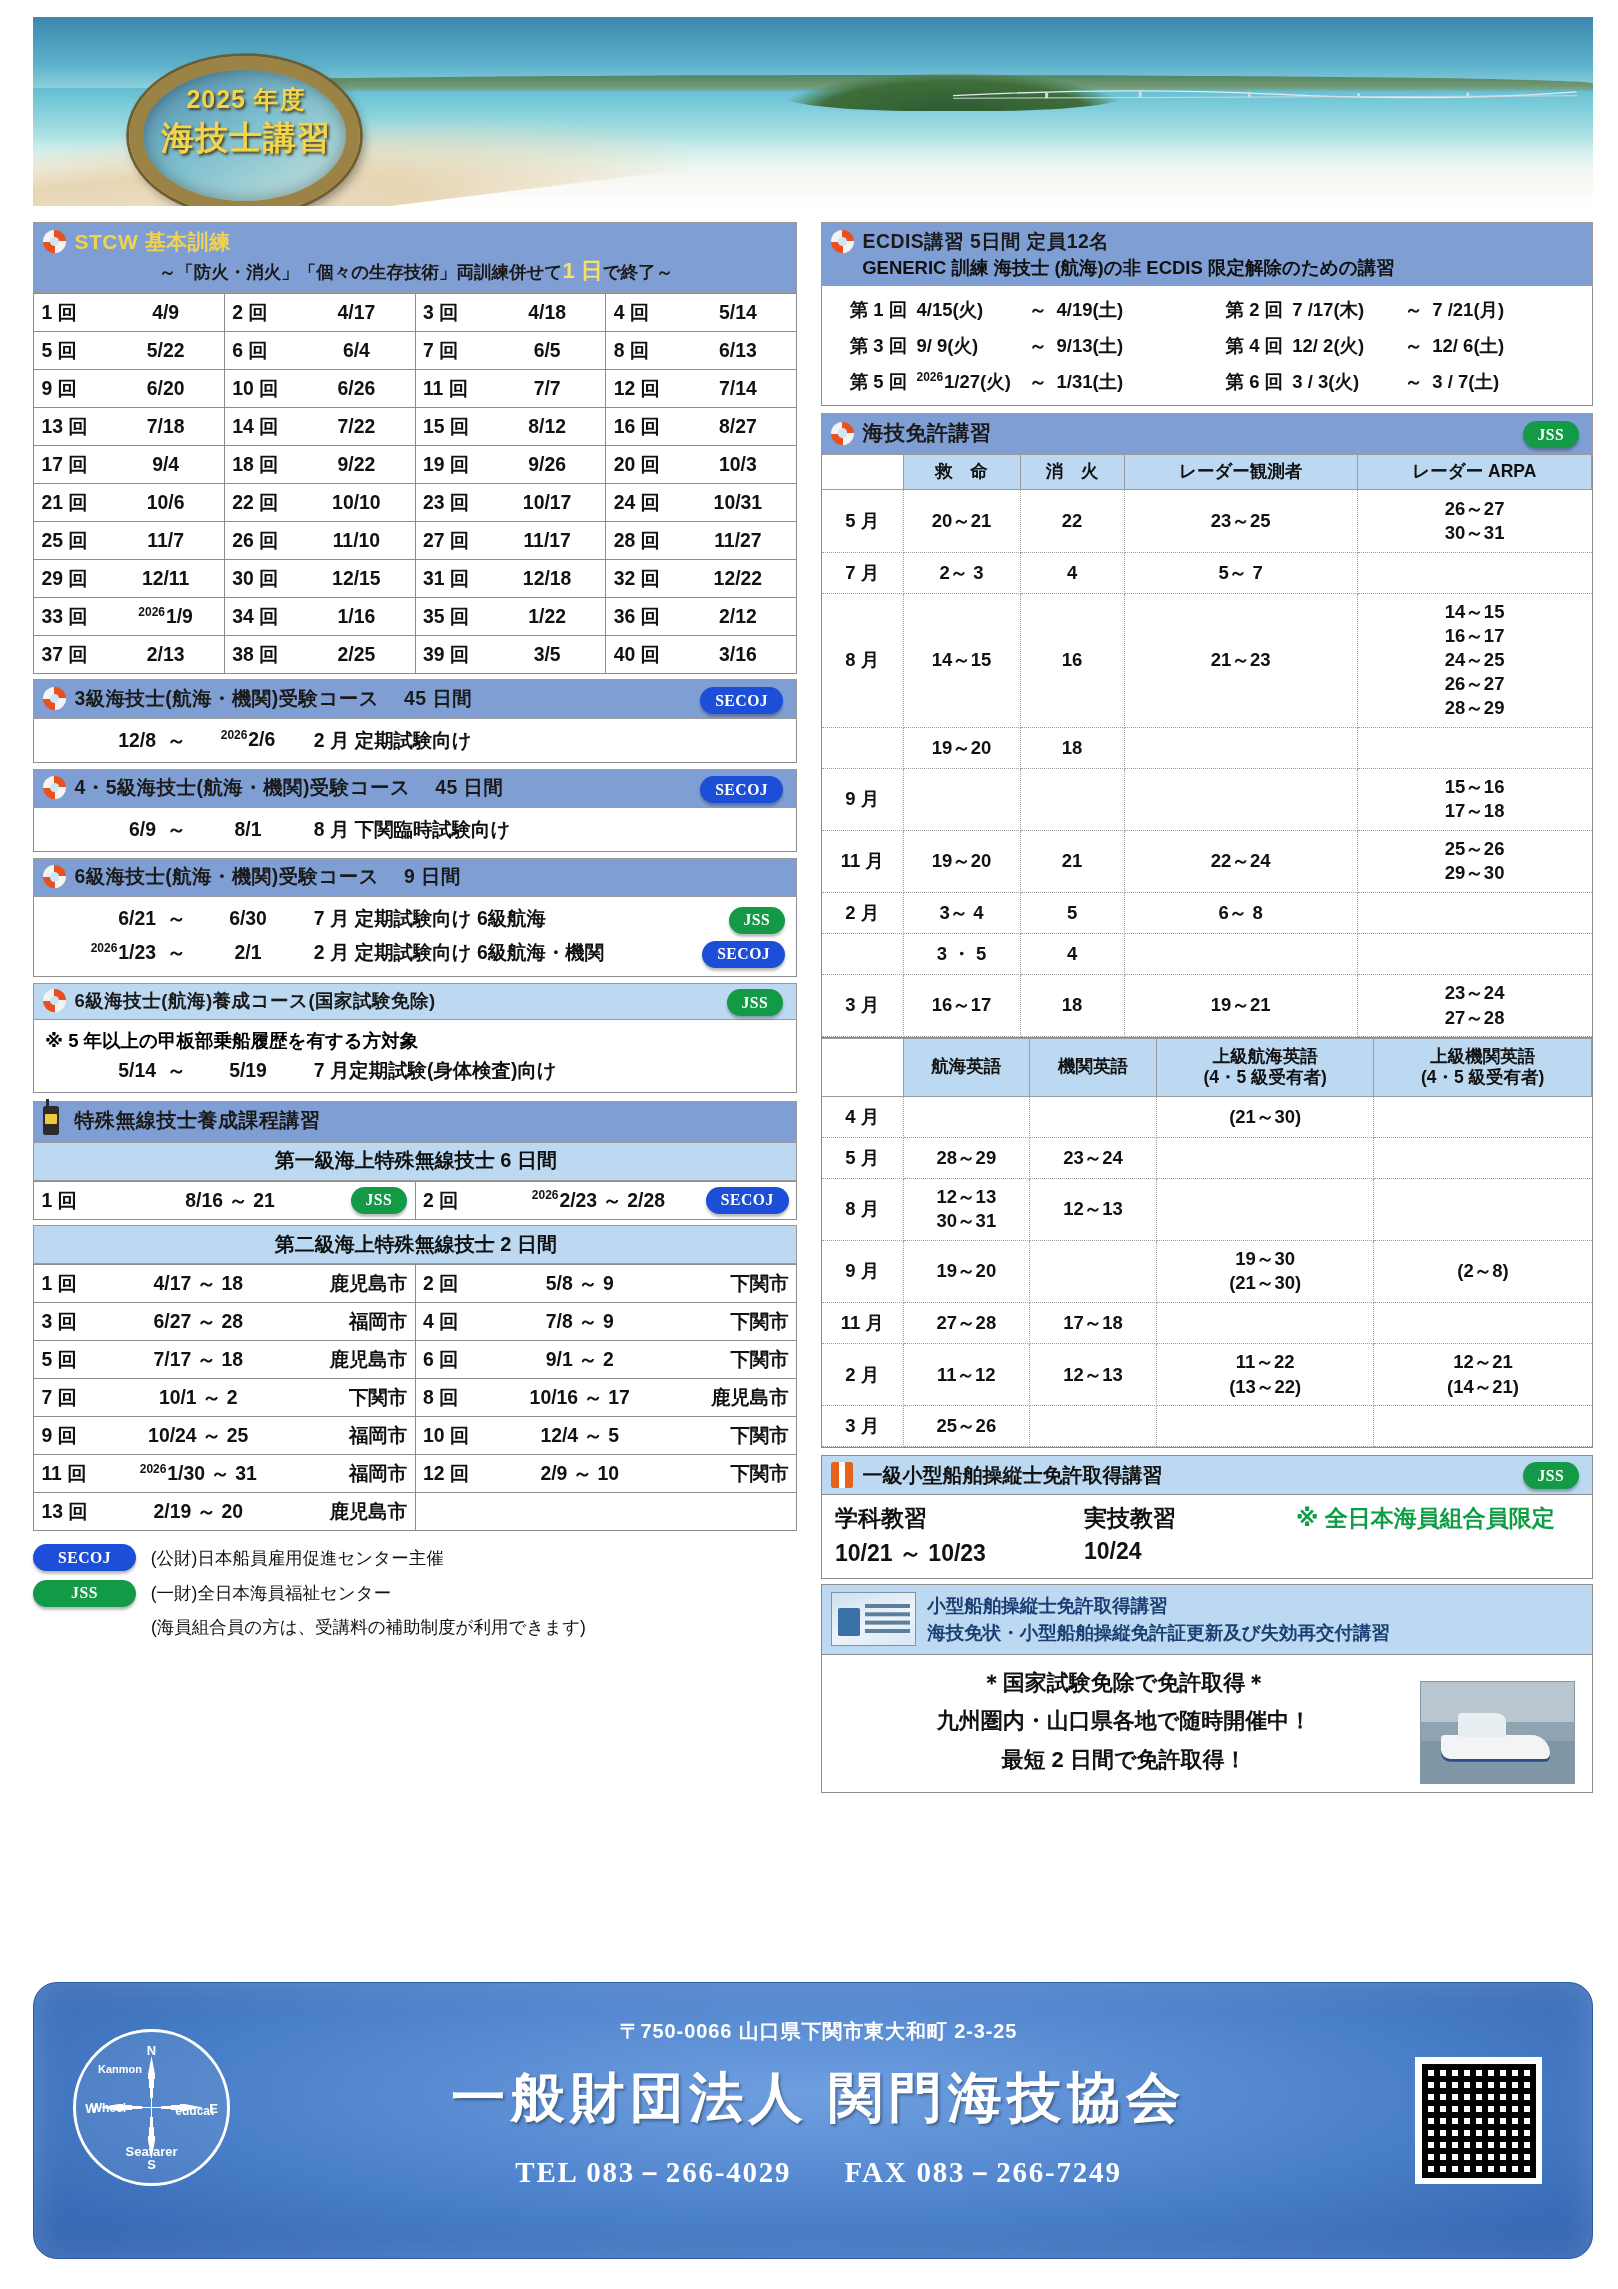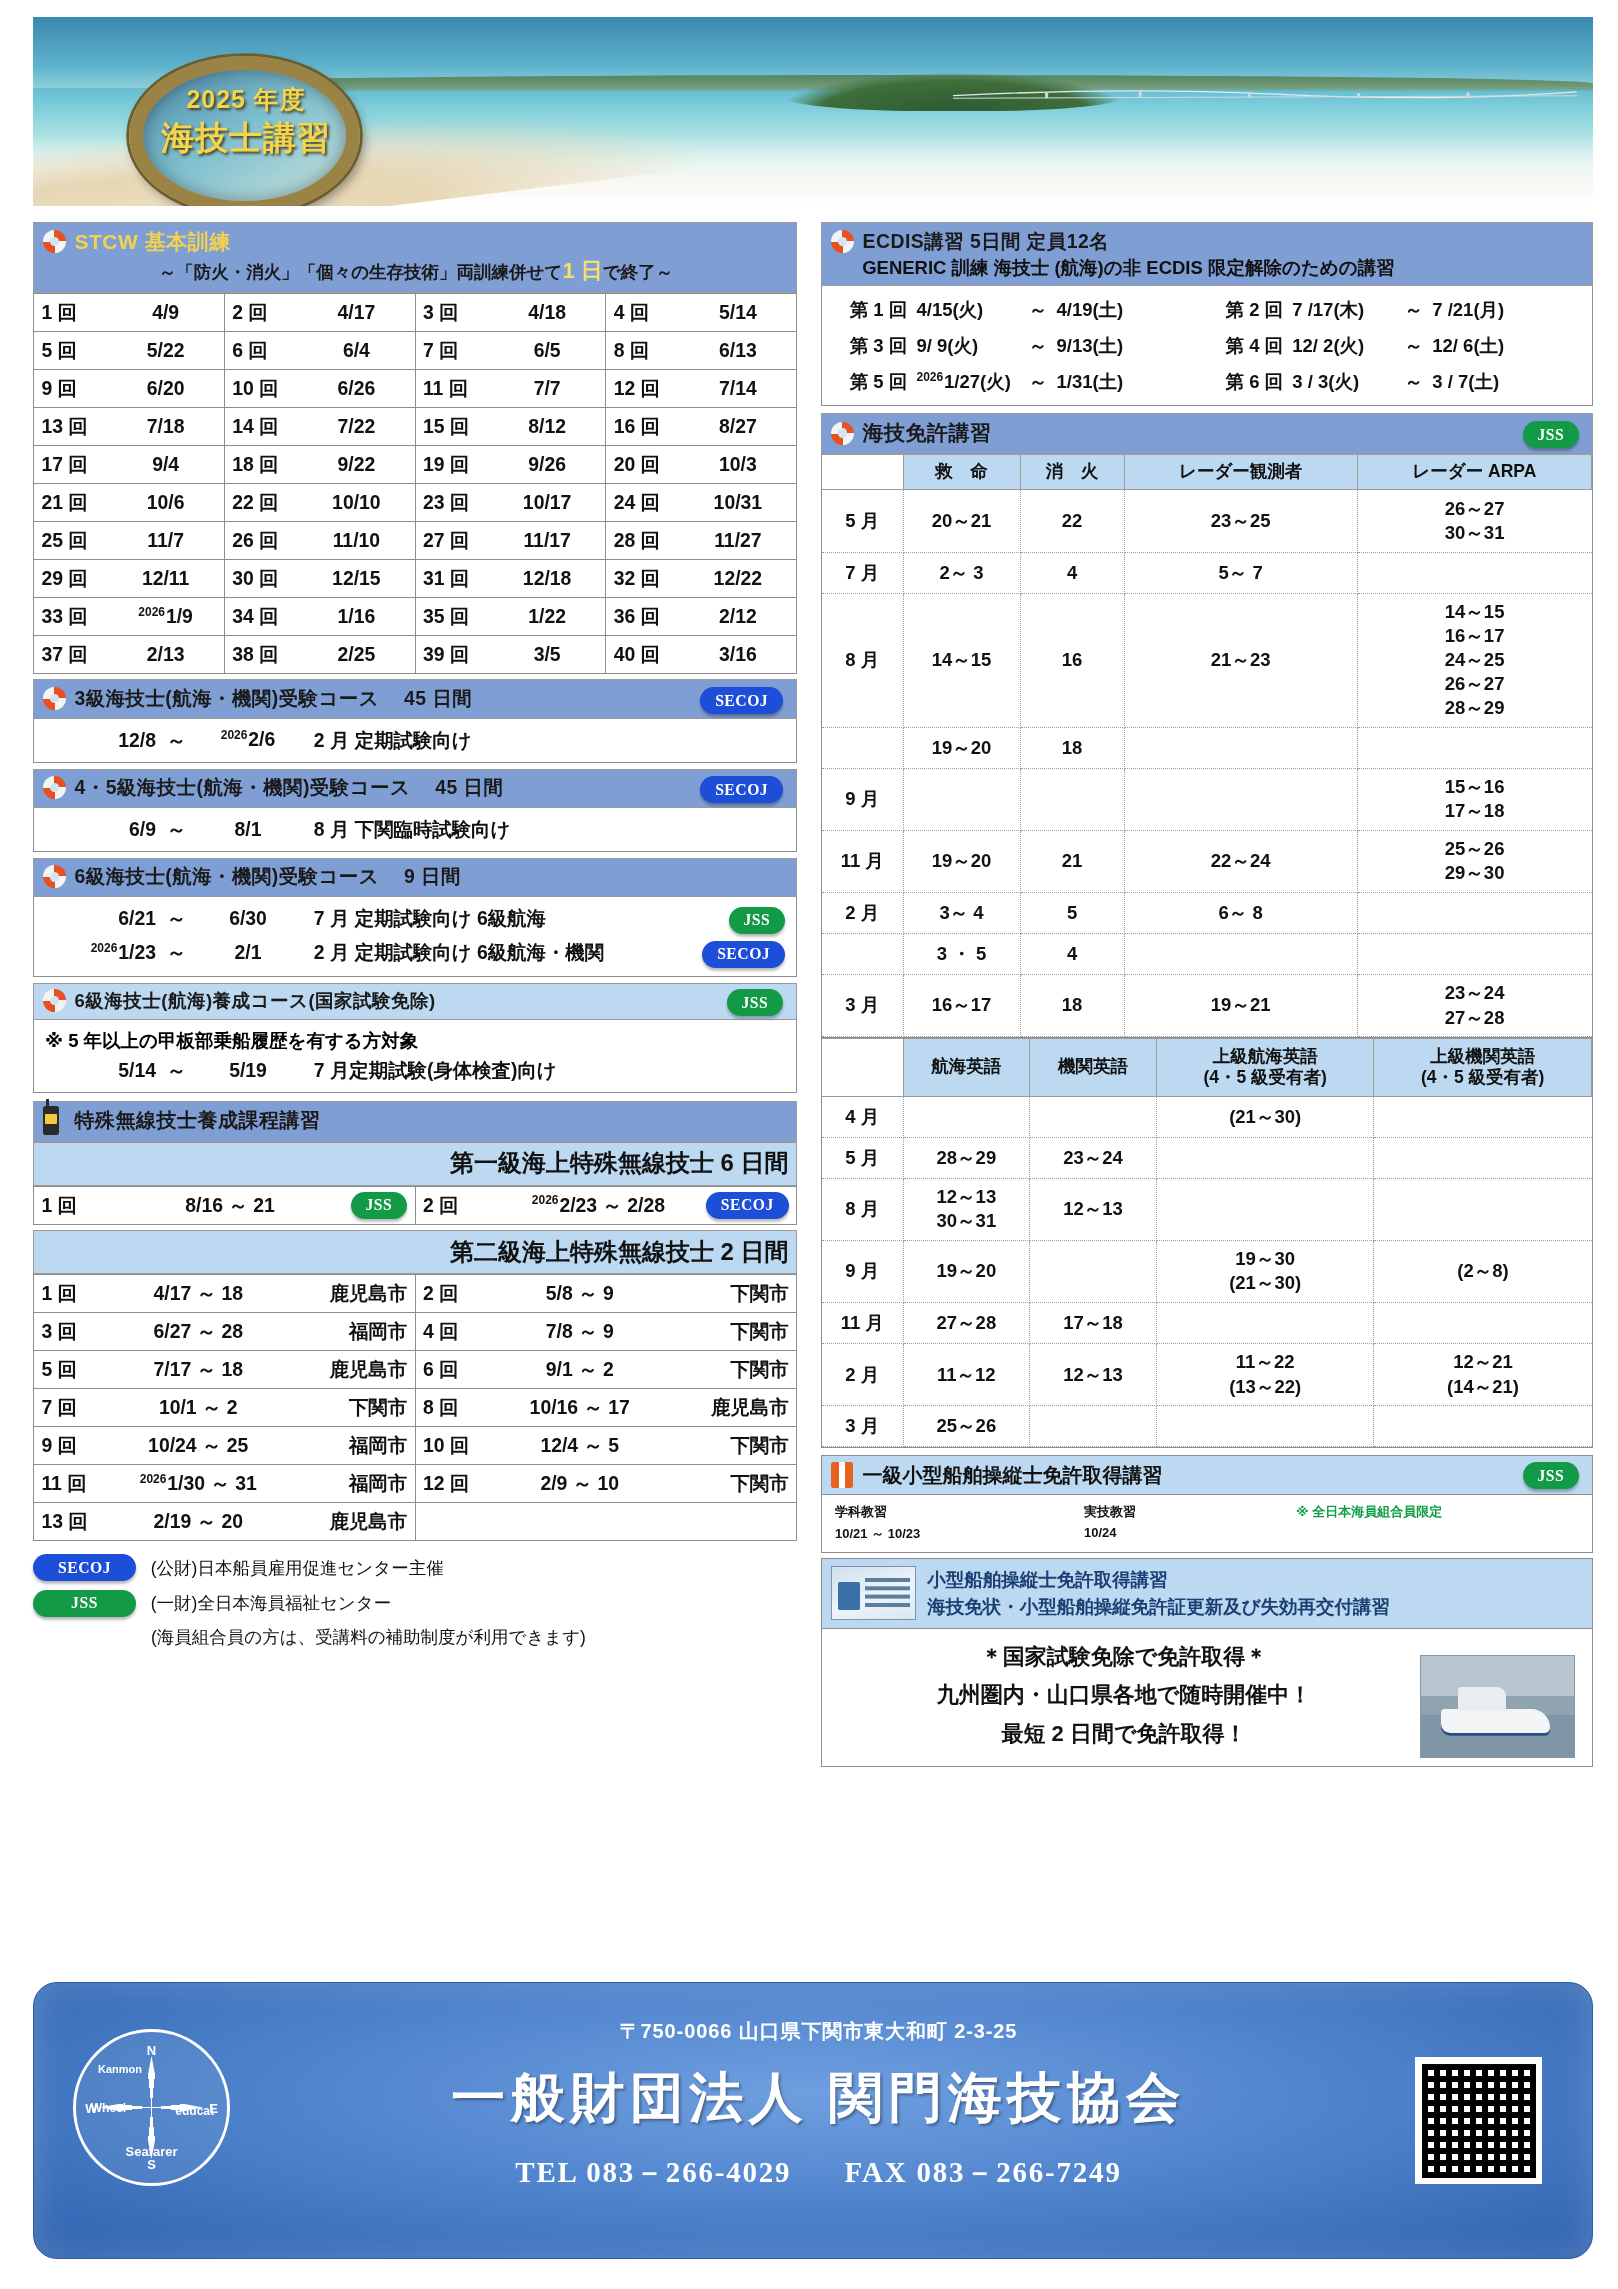--- a/index.html
+++ b/index.html
@@ -68,21 +68,21 @@
   }
   .banner.light { background: #bcd9f1; }
   .banner.mid   { background: #7f9fd4; }
   .banner-title {
     font-size: 21px; font-weight: bold; color: #f2d24e; letter-spacing: 0.5px;
     display: flex; align-items: center; gap: 8.3px;
   }
   .banner-title.dark { color: #1a1a1a; }
   .banner-sub { font-size: 17.5px; font-weight: bold; color: #1a1a1a; text-align: center; margin-top: 0.9px; }
   .banner-sub .hi { color: #f7e06a; font-size: 22px; }
-  .banner-center { font-size: 24px; font-weight: bold; color: #111; text-align: right; }
+  .banner-center { font-size: 20px; font-weight: bold; color: #111; text-align: center; }
 
   .ring-icon {
     width: 23px; height: 23px; border-radius: 50%;
     background: conic-gradient(#e8511f 0 25%, #f4f4f4 0 50%, #e8511f 0 75%, #f4f4f4 0 100%);
     box-shadow: inset 0 0 0 6.5px rgba(255,255,255,.0);
     position: relative; flex: 0 0 auto;
   }
   .ring-icon::after {
     content: ""; position: absolute; left: 50%; top: 50%;
     width: 9.2px; height: 9.2px; margin: -4.6px 0 0 -4.6px;
@@ -160,21 +160,21 @@
     border: 0.9px dotted #9c9c9c; border-left: 0.9px dotted #9c9c9c;
     font-size: 18.5px; font-weight: bold; color: #111; text-align: center;
     padding: 6.5px 1.8px; line-height: 1.3; height: 41px;
   }
   .matrix td.mon { font-size: 18.5px; border-left: none; width: 81px; }
   .matrix td.last-col { border-right: none; }
 
   
   .sb-head { background: #bcd9f1; border: 0.9px solid #8d8d8d; padding: 5.5px 9.2px; display: flex; align-items: center; gap: 9.2px; }
   .sb-body { border: 0.9px solid #8d8d8d; border-top: none; padding: 7.4px 13px 9.2px; }
-  .sb-grid { display: flex; font-size: 13px; font-weight: bold; color: #111; }
+  .sb-grid { display: flex; font-size: 23px; font-weight: bold; color: #111; }
   .sb-grid .c1 { width: 249px; }
   .sb-grid .c2 { width: 212px; }
   .sb-grid .c3 { color: #0f9d44; }
 
   .promo-head {
     background: #bcd9f1; border: 0.9px solid #8d8d8d; border-top: none;
     display: flex; align-items: center; gap: 11px; padding: 6.5px 9.2px;
   }
   .card-thumb {
     width: 85px; height: 54px; flex: 0 0 auto; border: 0.9px solid #7b93ab;

